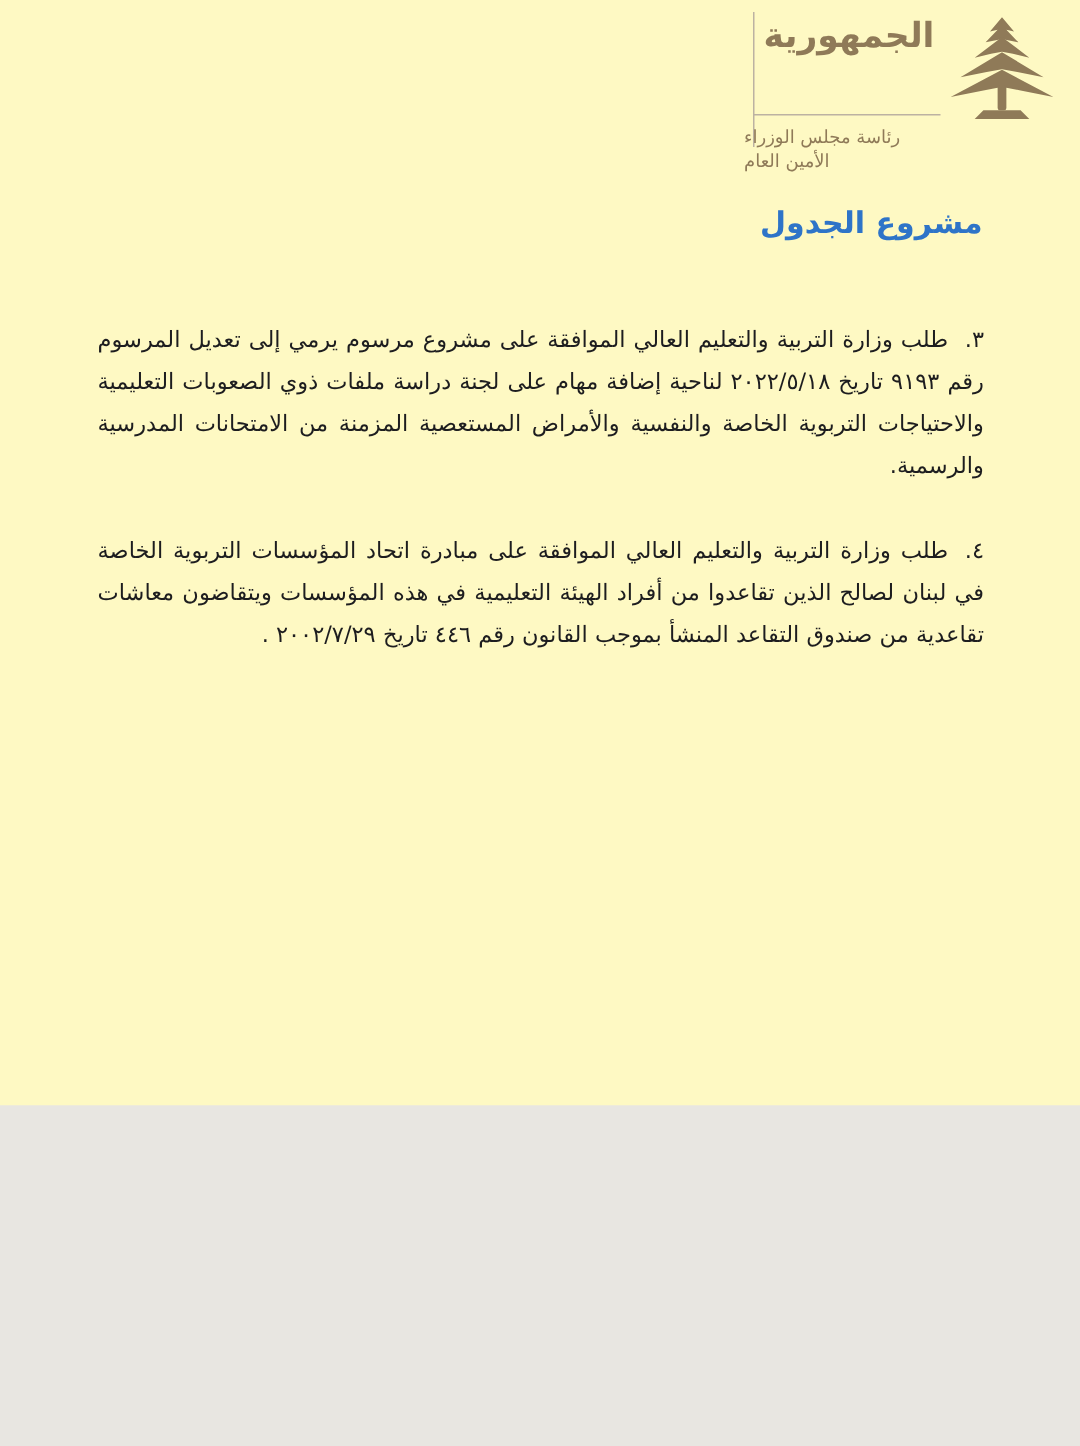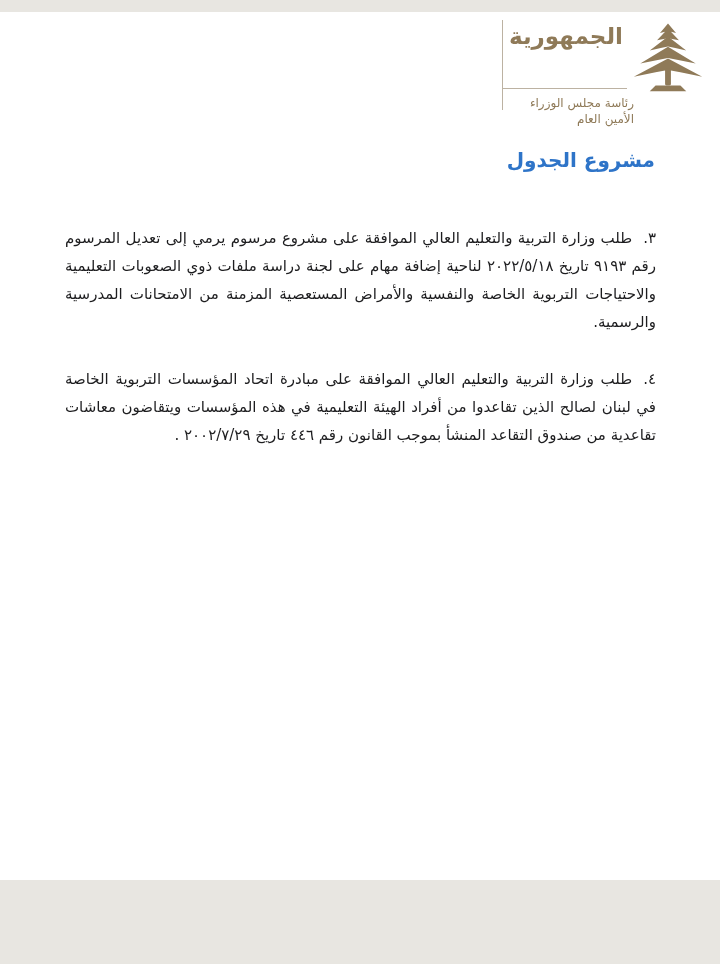--- a/index.html
+++ b/index.html
@@ -1,30 +1,30 @@
 <!DOCTYPE html>
 <html lang="ar"><head>
 <meta charset="utf-8">
 <style>
   html,body{margin:0;padding:0;background:#e8e6e1;}
   #page{
-    position:relative;width:720px;height:868px;margin:12px auto;
-    background:#ffffff;overflow:hidden;
+    position:relative;width:720px;height:737px;margin:0 auto;
+    background:#fef9c3;overflow:hidden;
     font-family:"DejaVu Sans","Liberation Sans",sans-serif;
   }
   
   .hdr-rule-v{position:absolute;left:502px;top:8px;width:1px;height:90px;background:var(--rule);}
   .hdr-rule-h{position:absolute;left:502px;top:76px;width:125px;height:1px;background:var(--rule);}
   .callig{
     position:absolute;left:503px;top:9px;width:126px;text-align:center;
     color:var(--brand);font-weight:bold;font-size:23px;line-height:31px;
     direction:rtl;letter-spacing:0px;
   }
   .office{
-    position:absolute;left:496px;top:83px;width:138px;text-align:right;
+    position:absolute;left:496px;top:83px;width:138px;text-align:left;
     color:var(--brand);font-size:12px;line-height:16px;direction:rtl;
   }
   .cedar{position:absolute;left:631px;top:10px;}
   
   .doc-title{
     position:absolute;left:65px;top:136px;width:590px;text-align:right;
     color:var(--title);font-size:20px;font-weight:bold;direction:rtl;
   }
   
   .items{position:absolute;left:65px;top:212px;width:591px;}

